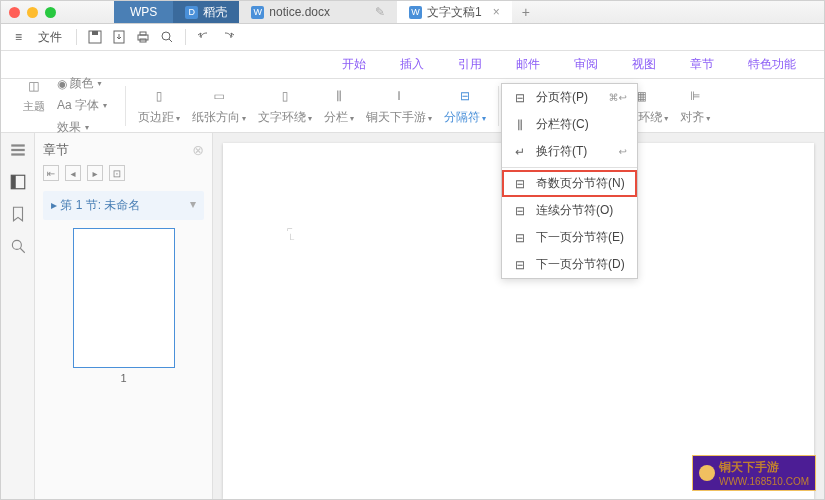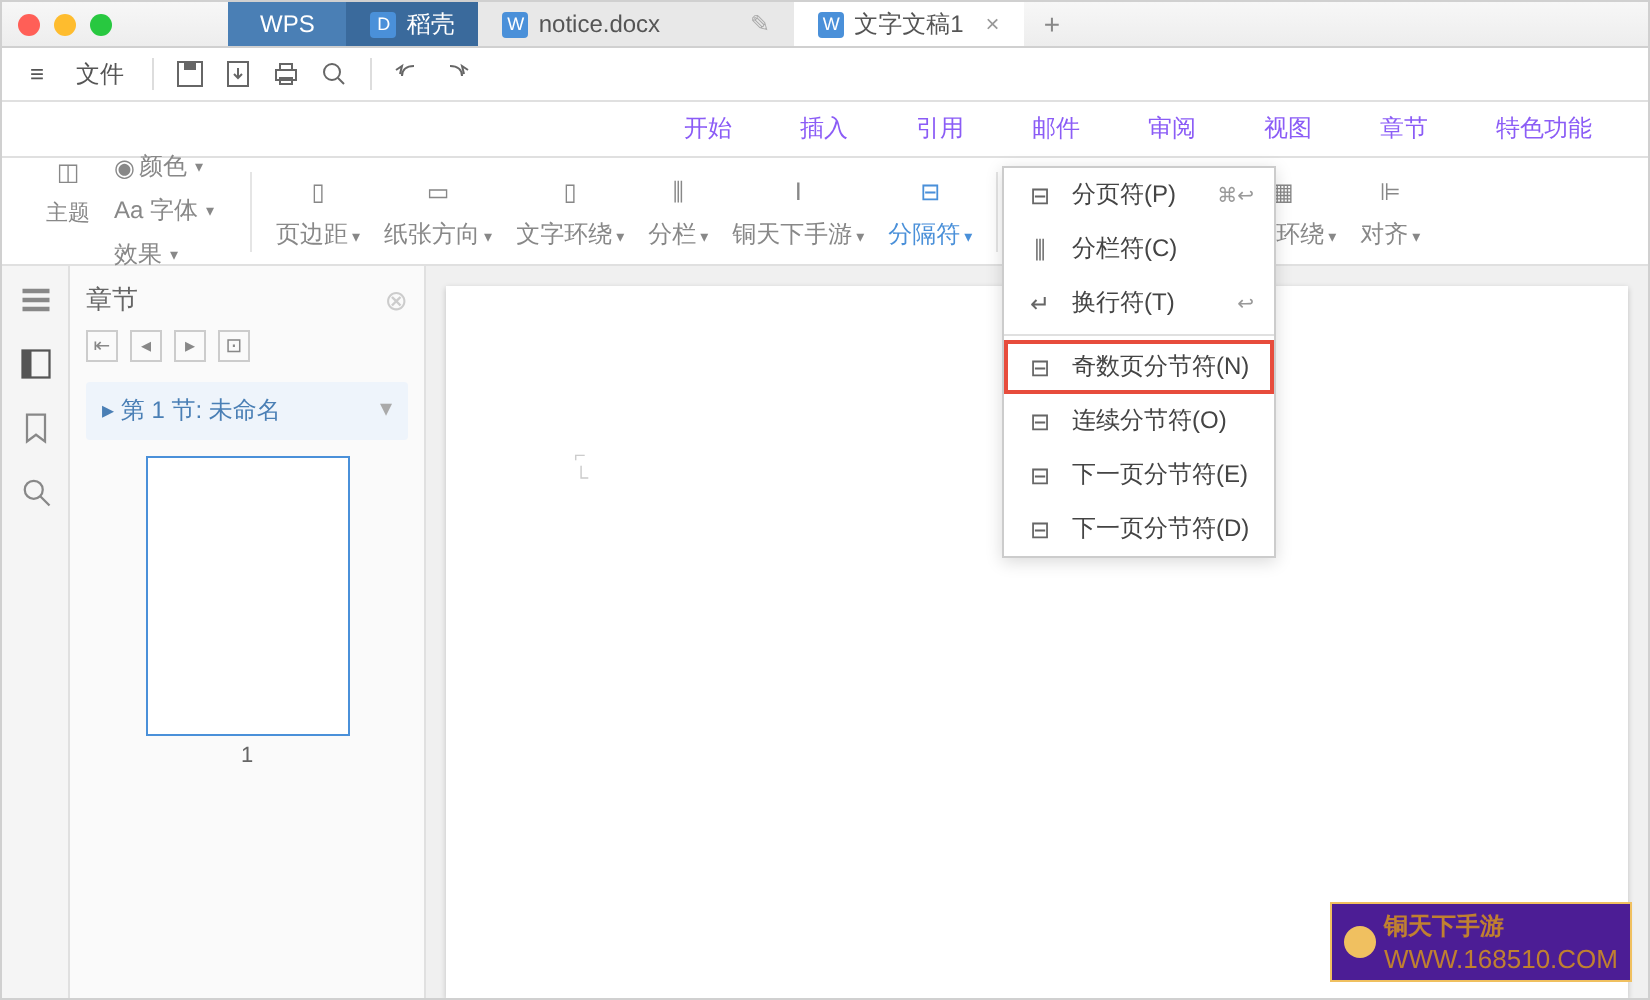--- a/index.html
+++ b/index.html
@@ -308,15 +308,15 @@
     <div class="dd-item">
       <span class="dd-ico">⊟</span>
       <span>下一页分节符(D)</span>
     </div>
   </div>
 
 <div class="watermark">
   <div class="wm-ico"></div>
   <div>
       <div style="font-weight:bold">铜天下手游</div>
-      <div style="font-size:13px">WWW.168510.COM</div>
+      <div style="font-size:10px">WWW.168510.COM</div>
     </div>
 </div>
 
 </body></html>

